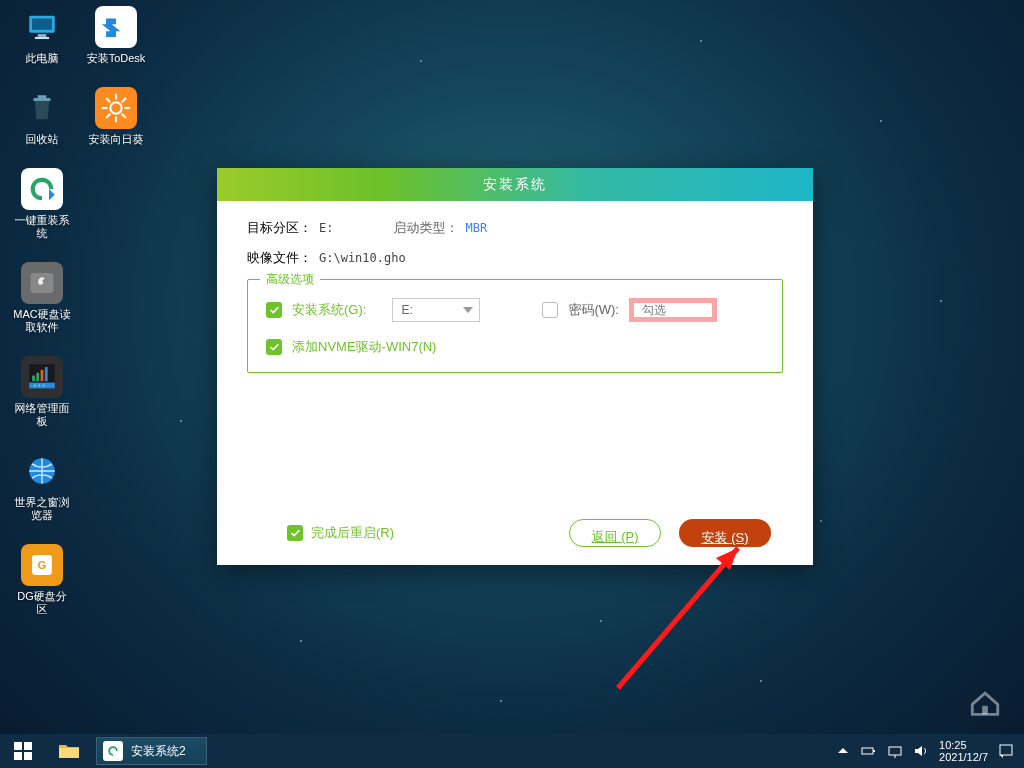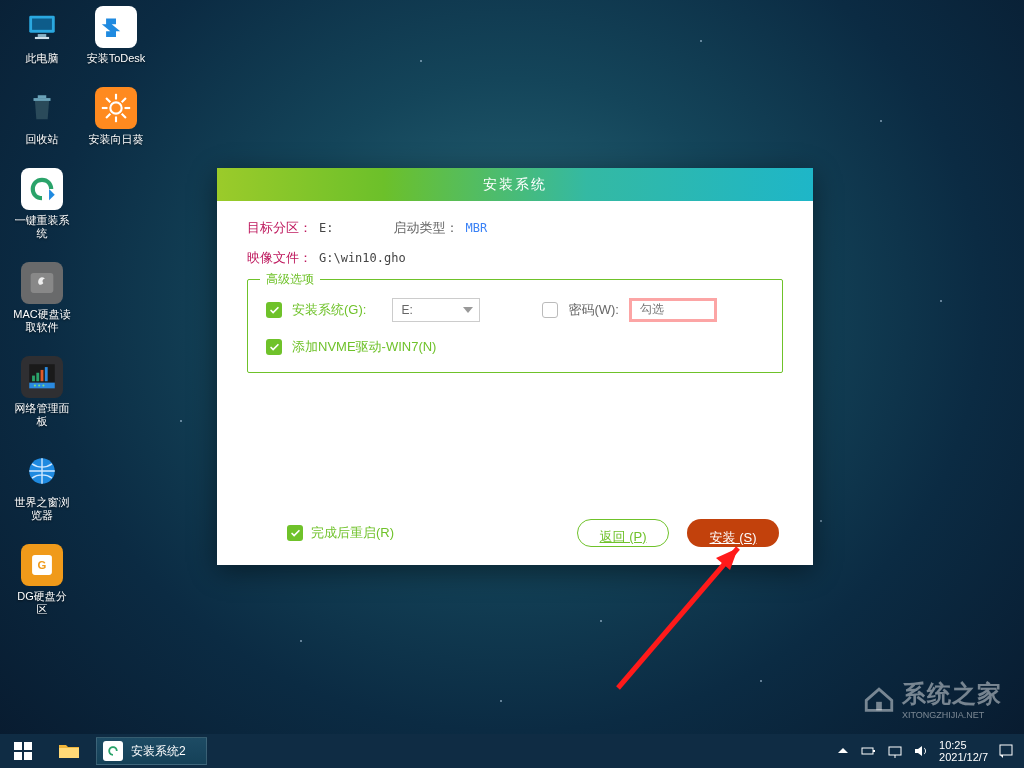--- a/index.html
+++ b/index.html
@@ -31,45 +31,45 @@
 .dialog {
   position:absolute; left:217px; top:168px; width:596px; height:397px;
   background:#fff; box-shadow:0 6px 26px rgba(0,0,0,.45);
 }
 .titlebar {
   height:33px; background:linear-gradient(90deg,#9bcb2a 0%, #6cc02a 28%, #34b9a3 62%, #1eb6c8 100%);
   color:#fff; font-size:14px; display:flex; align-items:center; justify-content:center; letter-spacing:2px;
 }
 .body { padding:18px 30px 14px 30px; color:#555; font-size:13px; position:relative; height:calc(100% - 33px); }
 .row { display:flex; align-items:center; margin-bottom:12px; }
-.row .k { width:72px; color:#be185d; }
+.row .k { width:72px; color:#000000; }
 .row .v { font-family: SimSun, monospace; font-size:12px; color:#444; }
 .row .k2 { margin-left:60px; width:72px; color:#666; }
 .row .v2 { font-family: SimSun, monospace; font-size:12px; color:#3b82f6; }
 
 
 .fieldset { border:1px solid #6fc22a; border-radius:2px; padding:18px 18px 14px 18px; margin-top:6px; position:relative; }
 .legend { position:absolute; top:-9px; left:12px; background:#fff; padding:0 6px; color:#6fc22a; font-size:12px; }
 .opt-row { display:flex; align-items:center; gap:10px; margin-bottom:16px; font-size:13px; }
 .check {
   width:16px; height:16px; border-radius:3px; background:#6fc22a; display:inline-flex; align-items:center; justify-content:center;
 }
 .check.hollow { background:#fff; border:1px solid #bbb; }
 .check svg { width:11px; height:11px; fill:#fff; }
 .optlbl { color:#6fc22a; }
 .select {
   width:88px; height:24px; border:1px solid #ccc; font-size:12px; color:#666;
   display:flex; align-items:center; justify-content:space-between; padding:0 6px 0 8px; background:#fff;
 }
 .select .caret { border-left:5px solid transparent; border-right:5px solid transparent; border-top:6px solid #999; }
 .pwlabel { color:#666; margin-left:50px; }
-.pwinput { width:88px; height:24px; border:3px solid #fca5a5; font-size:12px; color:#bbb; padding:0 8px; background:#fff;font-family:Liberation Mono, monospace; }
-
-
-.footer { position:absolute; left:30px; right:34px; bottom:18px; display:flex; align-items:center;padding-left:40px; }
+.pwinput { width:88px; height:24px; border:5px solid #fca5a5; font-size:12px; color:#bbb; padding:0 8px; background:#fff; }
+
+
+.footer { position:absolute; left:30px; right:42px; bottom:18px; display:flex; align-items:center;padding-left:40px; }
 .btn {
   height:28px; min-width:92px; border-radius:14px; font-size:13px; display:inline-flex; align-items:flex-end; justify-content:center;
   cursor:pointer; user-select:none;text-decoration:underline;
 }
 .btn-back { border:1px solid #6fc22a; color:#6fc22a; background:#fff; margin-left:auto; }
 .btn-install { background:#c2410c; color:#fff; margin-left:18px; }
 
 
 .arrow { position:absolute; left:598px; top:528px; width:170px; height:160px; pointer-events:none; }
 .arrow svg { overflow:visible; }
@@ -286,24 +286,20 @@
       <line x1="20" y1="160" x2="140" y2="20" stroke="#ff1a1a" stroke-width="5"></line>
       <polygon points="140,20 118,30 132,42" fill="#ff1a1a"></polygon>
     </svg>
   </div>
 
   <div class="wm">
     <svg class="house" viewBox="0 0 48 48">
         <path d="M6 26L24 10l18 16v14H6z" fill="none" stroke="rgba(255,255,255,.45)" stroke-width="4"></path>
         <rect x="20" y="28" width="8" height="12" fill="rgba(255,255,255,.45)"></rect>
       </svg>
-    <div>
-      <div>系统之家</div>
-      <div style="font-size:9px;font-weight:400;letter-spacing:0">XITONGZHIJIA.NET</div>
-    </div>
   </div>
 
   <div class="taskbar">
     <div class="tbtn">
       <svg width="18" height="18" viewBox="0 0 18 18">
           <rect x="0" y="0" width="8" height="8" fill="#fff"></rect>
           <rect x="10" y="0" width="8" height="8" fill="#fff"></rect>
           <rect x="0" y="10" width="8" height="8" fill="#fff"></rect>
           <rect x="10" y="10" width="8" height="8" fill="#fff"></rect>
         </svg>

